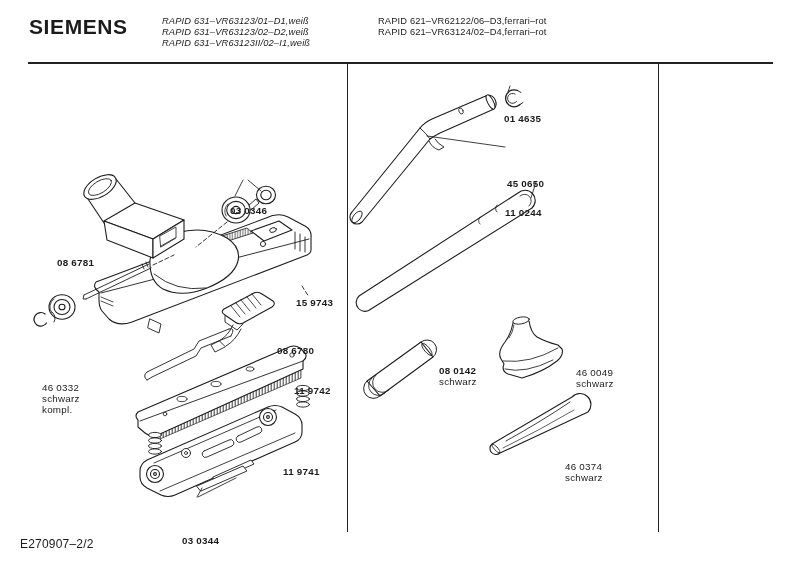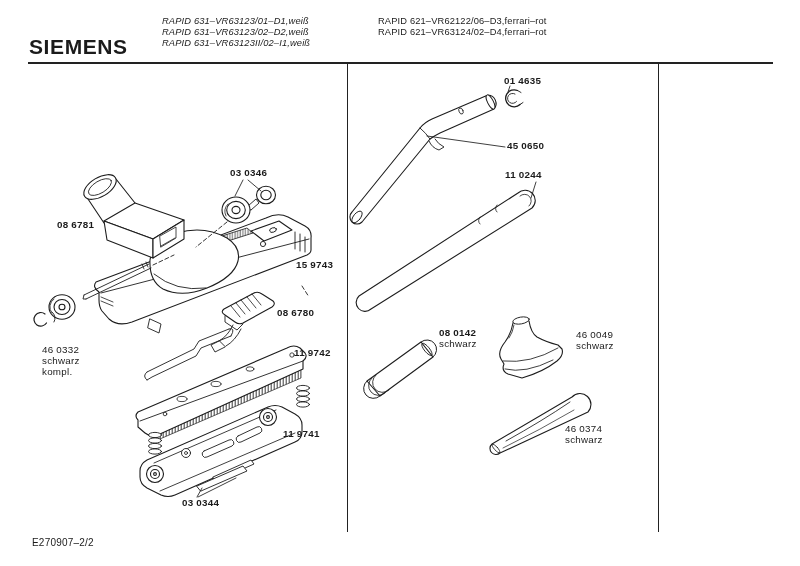--- a/index.html
+++ b/index.html
@@ -1,38 +1,38 @@
 <!DOCTYPE html>
 <html><head>
 <meta charset="utf-8">
 <style>
   html,body{margin:0;padding:0;background:#fff;}
   .page{
     position:relative;width:800px;height:566px;background:#ffffff;
     font-family:"Liberation Sans",sans-serif;color:#1b1b1b;overflow:hidden;
   }
   
-  .brand{position:absolute;left:29px;top:15px;font-size:21px;font-weight:700;letter-spacing:.6px;margin-top:20px;}
+  .brand{position:absolute;left:29px;top:15px;font-size:21px;font-weight:700;letter-spacing:.6px;}
   .models{position:absolute;top:16px;font-size:9.3px;line-height:10.8px;letter-spacing:.15px;white-space:nowrap;}
   .models-left{left:162px;font-style:italic;}
   .models-right{left:378px;}
   .category-block{position:absolute;left:657px;top:17px;font-size:10.6px;line-height:11.6px;letter-spacing:.2px;}
   
   .rule-h{position:absolute;left:28px;top:62px;width:745px;height:1.6px;background:#222;}
   .rule-v{position:absolute;top:63px;width:1.4px;height:469px;background:#222;}
   .rule-v1{left:347px;}
   .rule-v2{left:658px;}
   
   svg.art{position:absolute;left:0;top:0;}
   .plabel{position:absolute;font-size:9.8px;line-height:11px;letter-spacing:.25px;white-space:nowrap;}
-  .plabel .code{display:block;font-weight:700;}
+  .plabel .code{display:block;font-weight:700;margin-top:38px;}
   .plabel .note{display:block;font-weight:400;}
   .plabel.rg .code{font-weight:400;}
   
-  .footer{position:absolute;left:32px;top:537px;font-size:10px;letter-spacing:.2px;}
+  .footer{position:absolute;left:20px;top:537px;font-size:12px;letter-spacing:.2px;}
 </style>
 </head>
 <body>
 
 <div class="page">
 
   <div class="brand">SIEMENS</div>
 
   <div class="models models-left">
     <div>RAPID 631–VR63123/01–D1,weiß</div>

